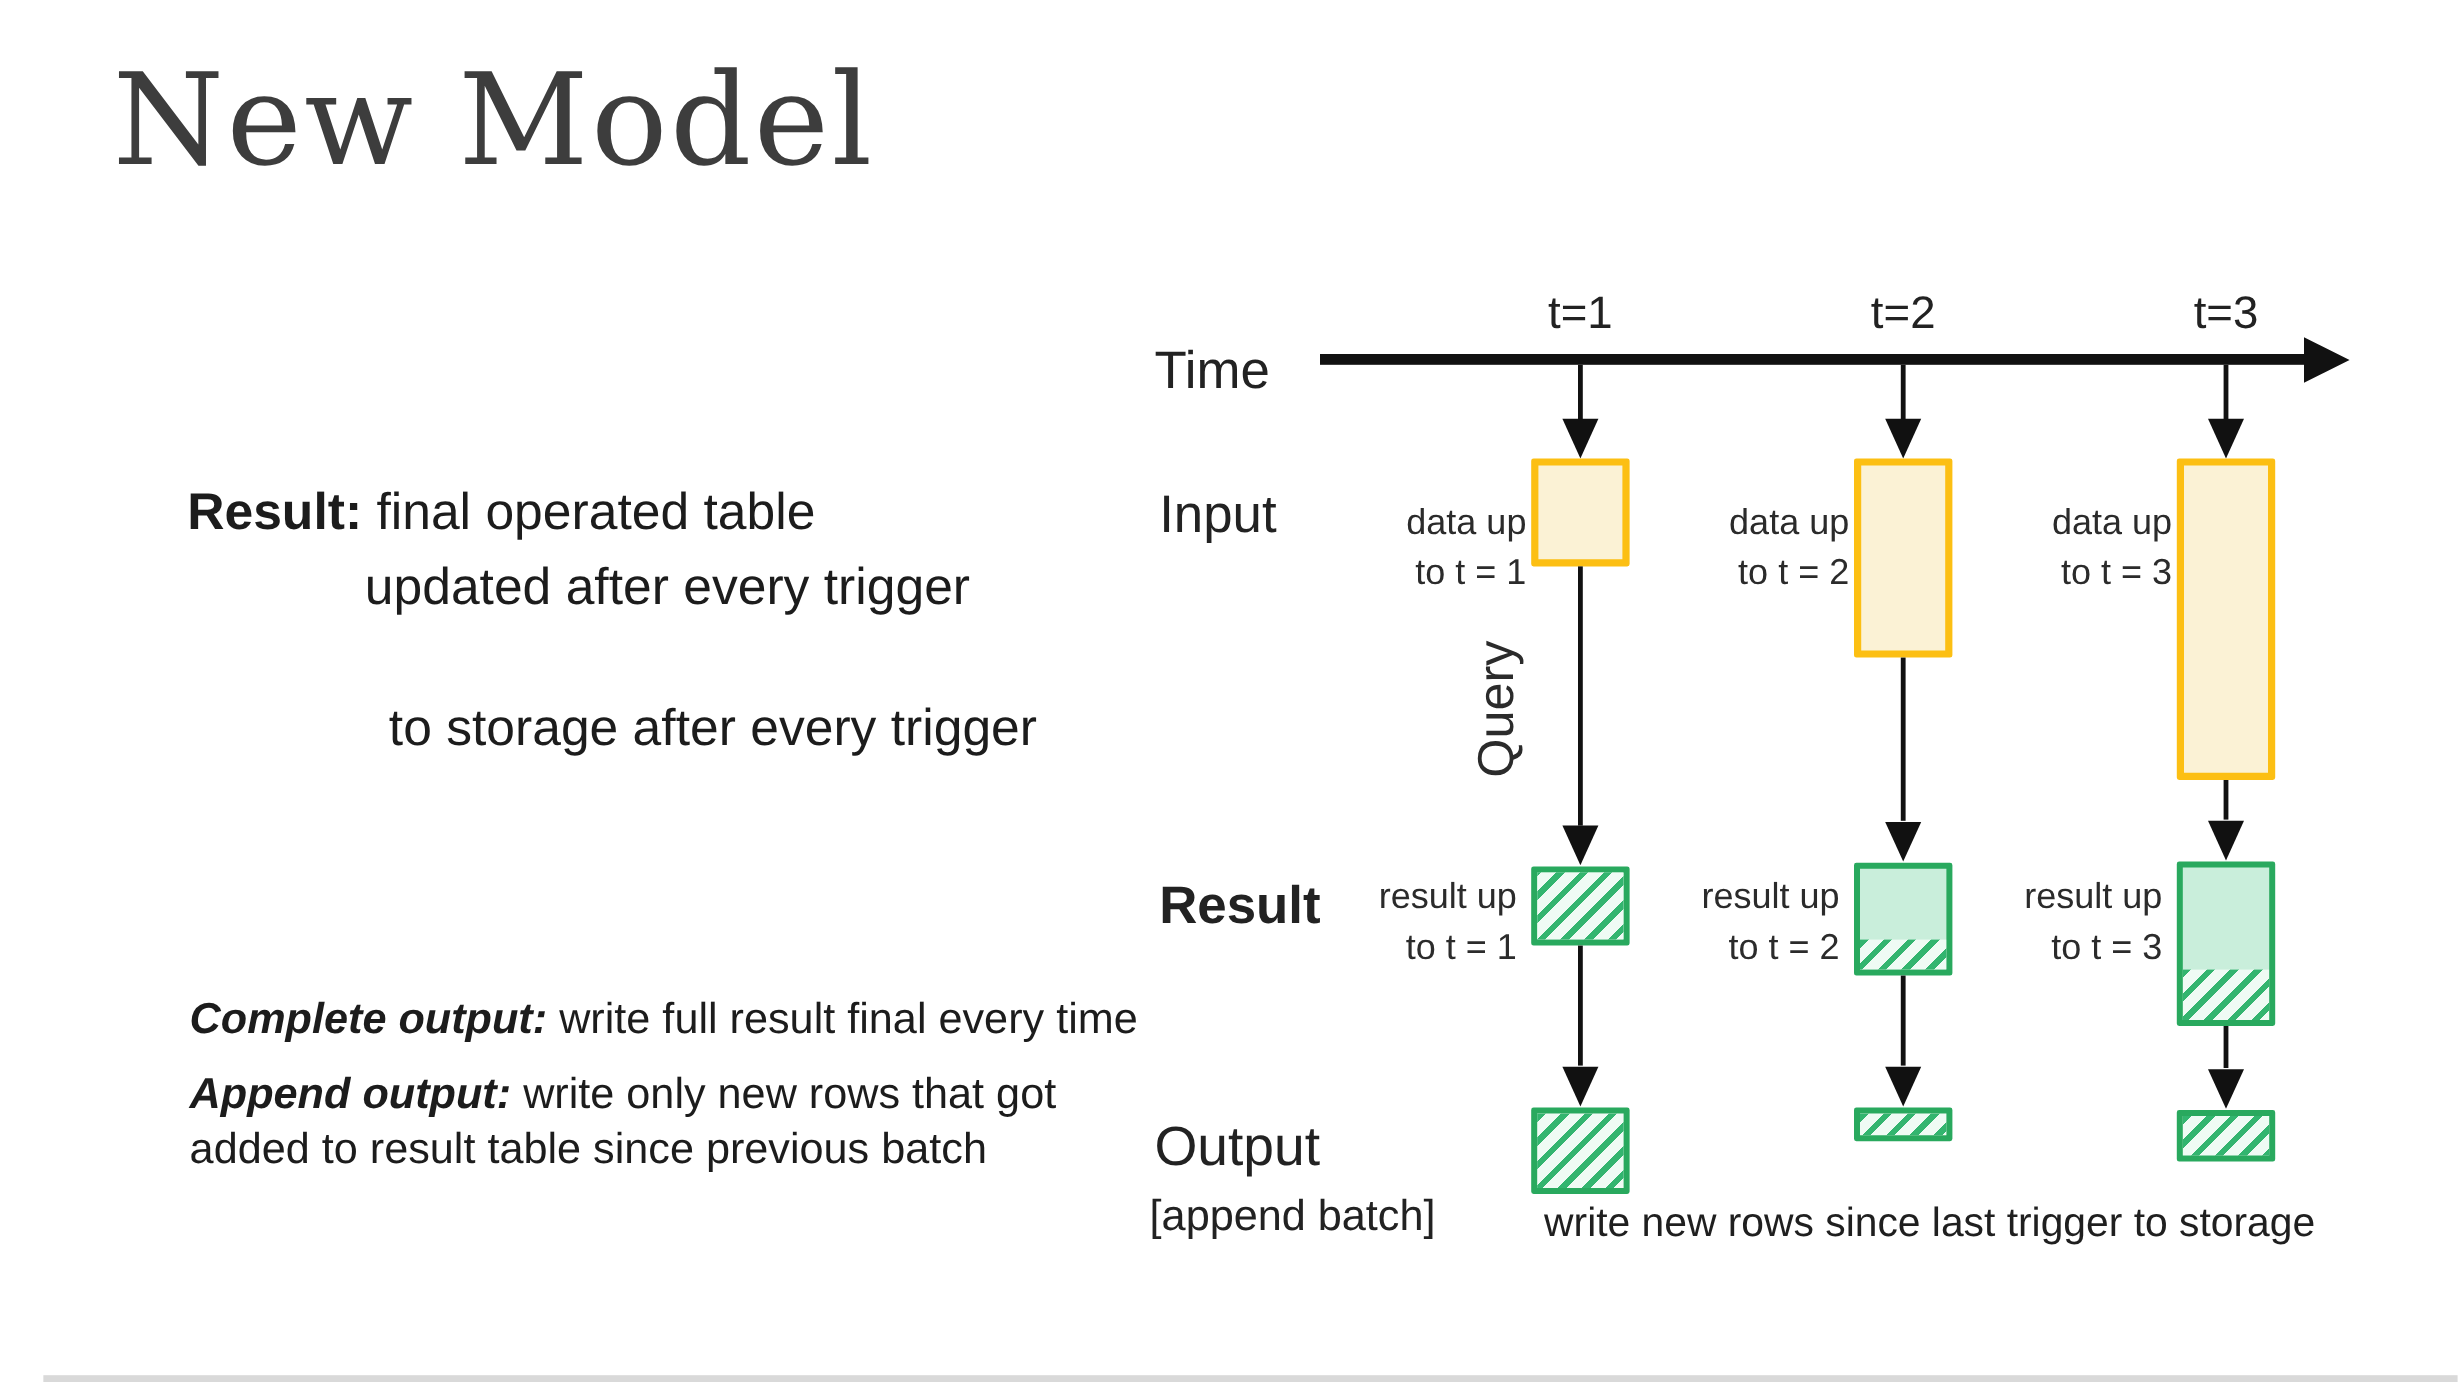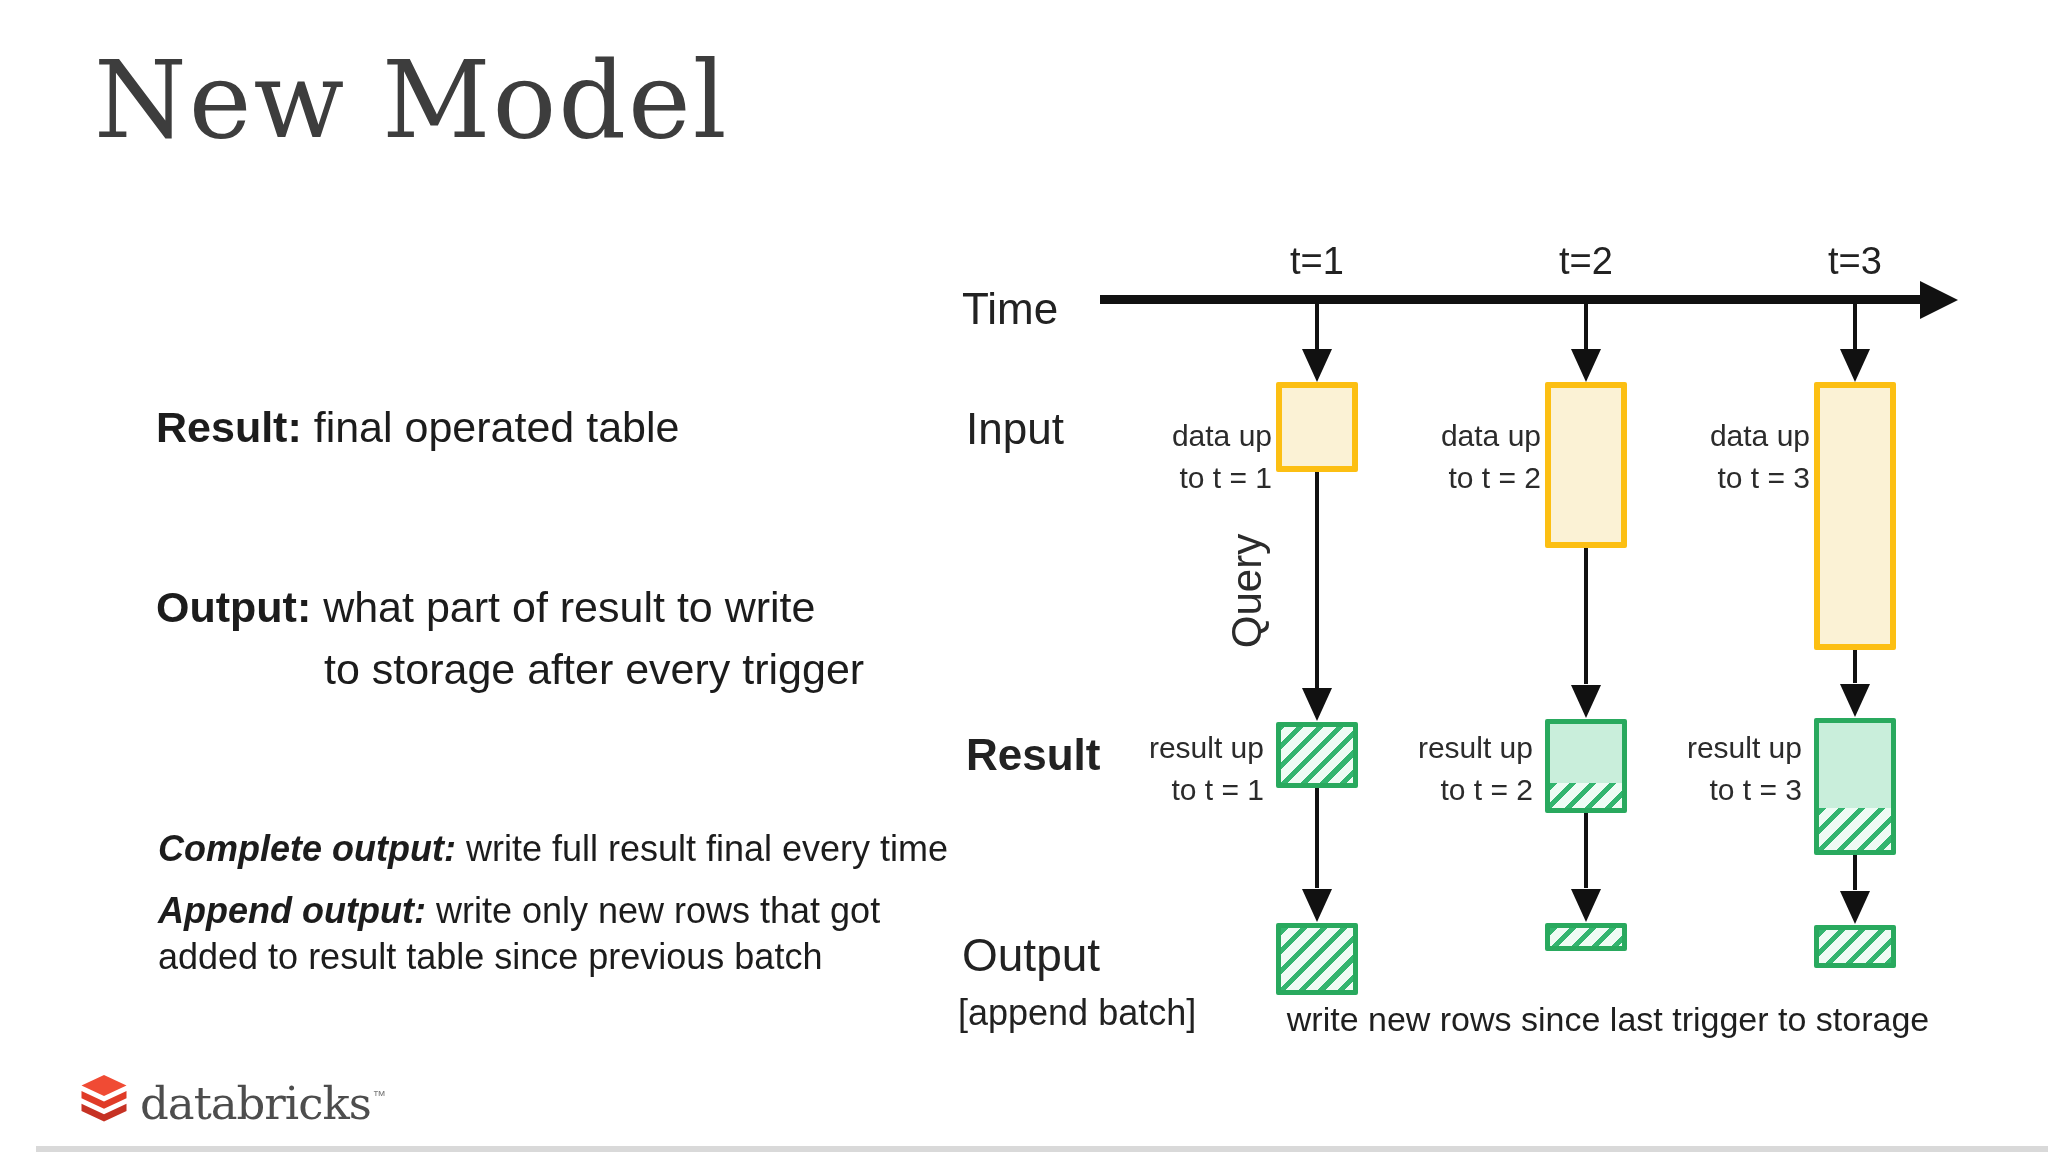--- a/index.html
+++ b/index.html
@@ -58,52 +58,40 @@
 
 <div class="slide" style="--input-fill: #FBF2D5; --input-border: #FCBF13; --result-border: #29A95E; --result-fill: #C9EEDB; --hatch-bg: #EFFBF4; --hatch-stripe: #33B56F; --arrow: #111111; background: rgb(255, 255, 255); color: rgb(61, 61, 61); margin-left: 36px;">
 
   <div class="title">New Model</div>
 
   <div class="defs" style="top:396px;">
     <div>
       <b>Result:</b>
       <span>final operated table</span>
     </div>
+    <div class="ind1">updated after every trigger</div>
   </div>
 
   <div class="defs" style="top:576px;">
-    <div>
-      <b>Output:</b>
-      <span>what part of result to write</span>
-    </div>
     <div class="ind2">to storage after every trigger</div>
   </div>
 
   <div class="mode" style="top:826px;">
     <span class="term">Complete output:</span>
     <span>write full result final every time</span>
   </div>
   <div class="mode" style="top:888px;">
     <div>
       <span class="term">Append output:</span>
       <span>write only new rows that got</span>
     </div>
     <div>added to result table since previous batch</div>
   </div>
 
 
-  <div class="brand">
-    <svg width="60" height="58" viewBox="0 0 32 30">
-      <polygon points="16,0 28,5.6 16,11.2 4,5.6" fill="#F04B34"></polygon>
-      <polygon points="4,8.6 16,14.2 28,8.6 28,12.4 16,18 4,12.4" fill="#E03C28"></polygon>
-      <polygon points="4,15.4 16,21 28,15.4 28,19.2 16,24.8 4,19.2" fill="#C63224"></polygon>
-    </svg>
-    <span class="brand-name">databricks</span>
-    <span class="tm">™</span>
-  </div>
 
   <div class="row-label" style="left:926px;top:284px;">Time</div>
   <div class="haxis"></div>
   <div class="right-head"></div>
 
   <div class="row-label" style="left:930px;top:404px;">Input</div>
   <div class="row-label" style="left:930px;top:730px;font-weight:bold;">Result</div>
   <div class="row-label" style="left:926px;top:928px;font-size:46px;">Output</div>
   <div class="row-label" style="left:922px;top:992px;font-size:36px;font-weight:400;">[append batch]</div>
   <div class="query-label">Query</div>

